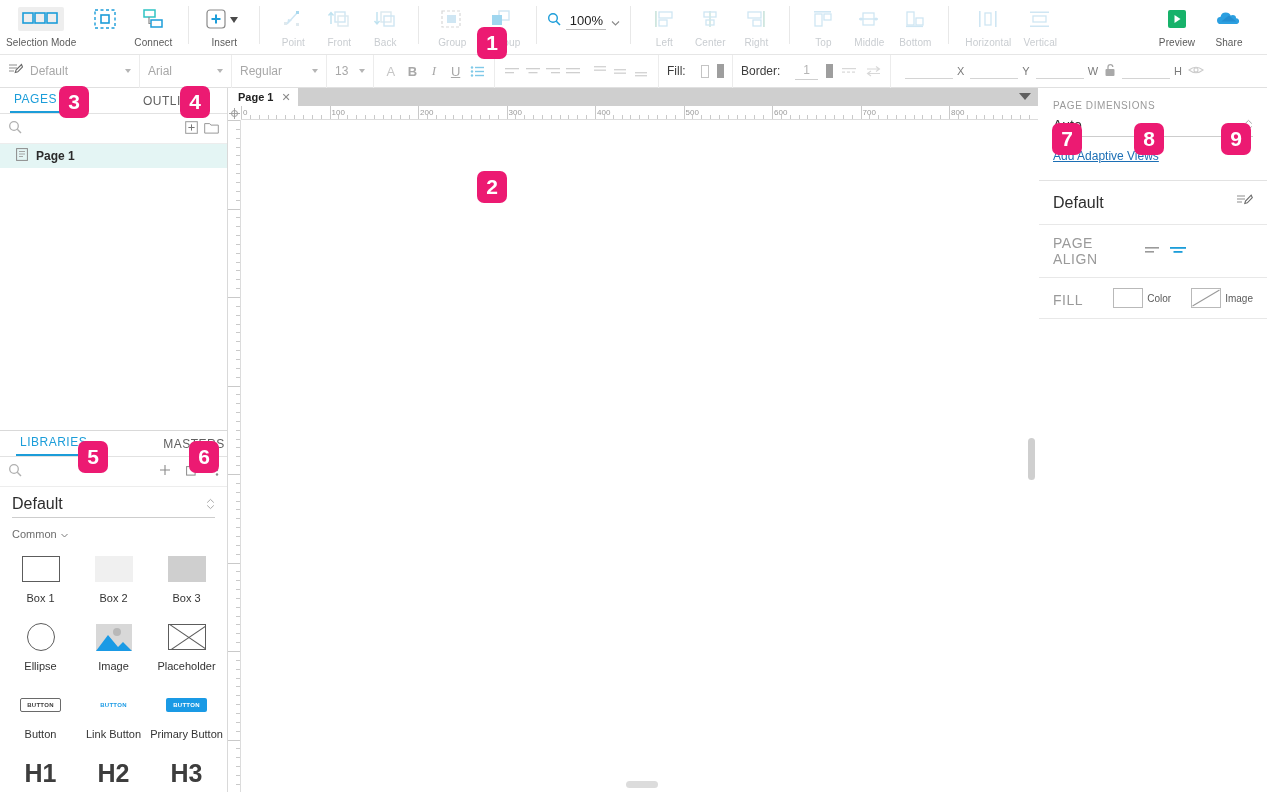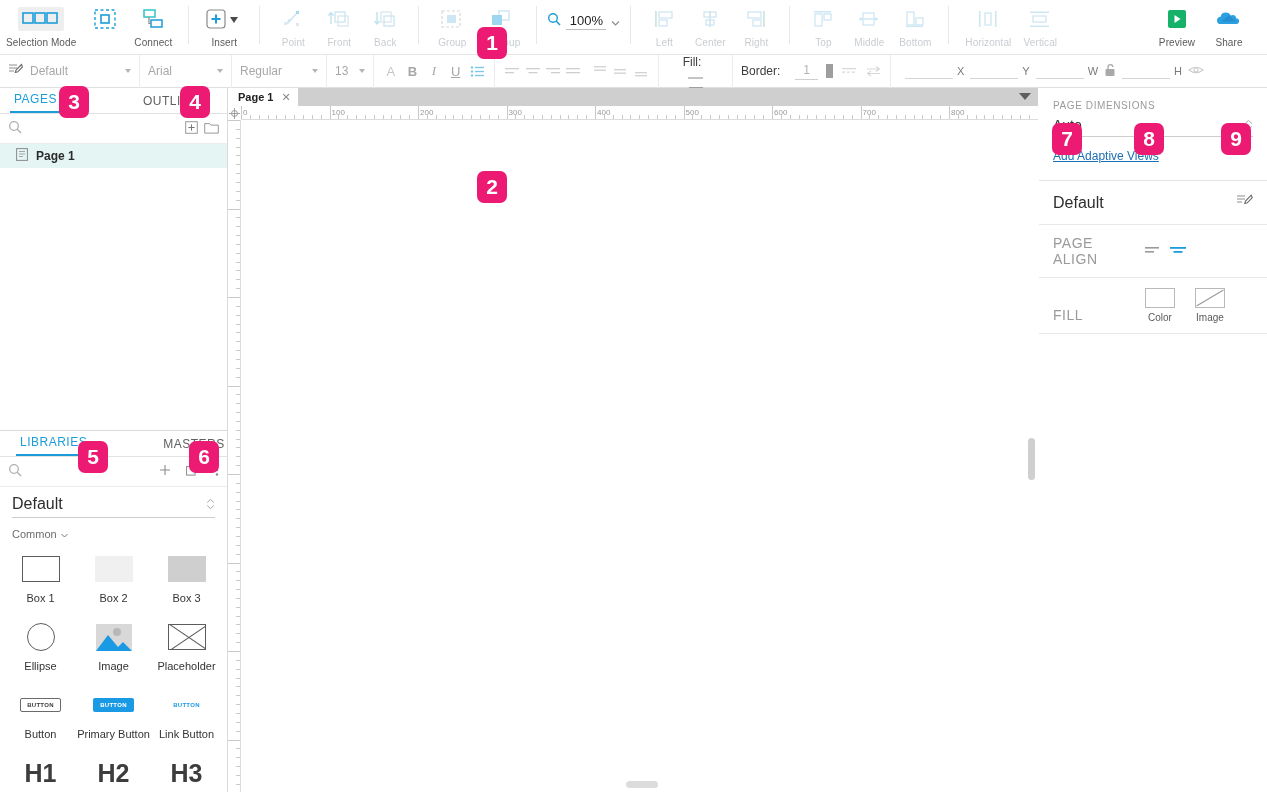--- a/index.html
+++ b/index.html
@@ -224,21 +224,21 @@
   .rp-title-row {
     display:flex;align-items:center;justify-content:space-between;
     padding: 12px 14px; border-bottom: 1px solid #e8e8e8;
   }
   .rp-title-row .t { font-size: 16px; color:#2d2d2d; }
   .rp-row {
     display:flex;align-items:center; padding: 10px 14px; gap: 26px;
     border-bottom: 1px solid #e8e8e8;
   }
   .rp-row .k { font-size: 14px; letter-spacing:.5px; color:#9a9a9a; width: 66px; }
-  .fillopt { display:flex;flex-direction:column;align-items:center;gap:4px;cursor:pointer; }
+  .fillopt { display:flex;flex-direction:row;align-items:center;gap:4px;cursor:pointer; }
   .fillopt .box { width:30px;height:20px;border:1px solid #b9b9b9;background:#fff; }
   .fillopt .fl { font-size:10px;color:#5a5a5a; }
 
   
   .badge {
     position: absolute; background: #ec1a72; color: #fff;
     font-size: 21px; font-weight: bold;
     width: 30px; height: 32px; border-radius: 7px;
     display:flex; align-items:center; justify-content:center;
     z-index: 50; font-family: "Liberation Sans", sans-serif;
@@ -589,21 +589,21 @@
           </svg>
       </div>
       <div class="ibtn">
         <svg width="16" height="14" viewBox="0 0 16 14">
             <rect x="2" y="8" width="12" height="1.4" fill="#d4d4d4"></rect>
             <rect x="2" y="11" width="12" height="1.4" fill="#d4d4d4"></rect>
           </svg>
       </div>
     </div>
 
-    <div class="fmt-cell" style="width:74px;gap:8px;flex-direction:column;">
+    <div class="fmt-cell" style="width:74px;gap:8px;">
       <span class="fmt-lbl">Fill:</span>
       <div class="swatch-out"></div>
       <div class="swatch-solid"></div>
     </div>
 
     <div class="fmt-cell" style="width:158px;gap:8px;">
       <span class="fmt-lbl">Border:</span>
       <div class="numfield">1</div>
       <div class="swatch-solid"></div>
       <div class="ibtn">
@@ -794,29 +794,29 @@
         </div>
 
         <div class="widget">
           <div class="thumb">
             <span class="w-btn">BUTTON</span>
           </div>
           <div class="wlbl">Button</div>
         </div>
         <div class="widget">
           <div class="thumb">
+            <span class="w-btnl">BUTTON</span>
+          </div>
+          <div class="wlbl">Link Button</div>
+        </div>
+        <div class="widget">
+          <div class="thumb">
             <span class="w-btnp">BUTTON</span>
           </div>
           <div class="wlbl">Primary Button</div>
-        </div>
-        <div class="widget">
-          <div class="thumb">
-            <span class="w-btnl">BUTTON</span>
-          </div>
-          <div class="wlbl">Link Button</div>
         </div>
 
         <div class="widget">
           <div class="thumb">
             <span class="w-h">H1</span>
           </div>
         </div>
         <div class="widget">
           <div class="thumb">
             <span class="w-h">H2</span>

